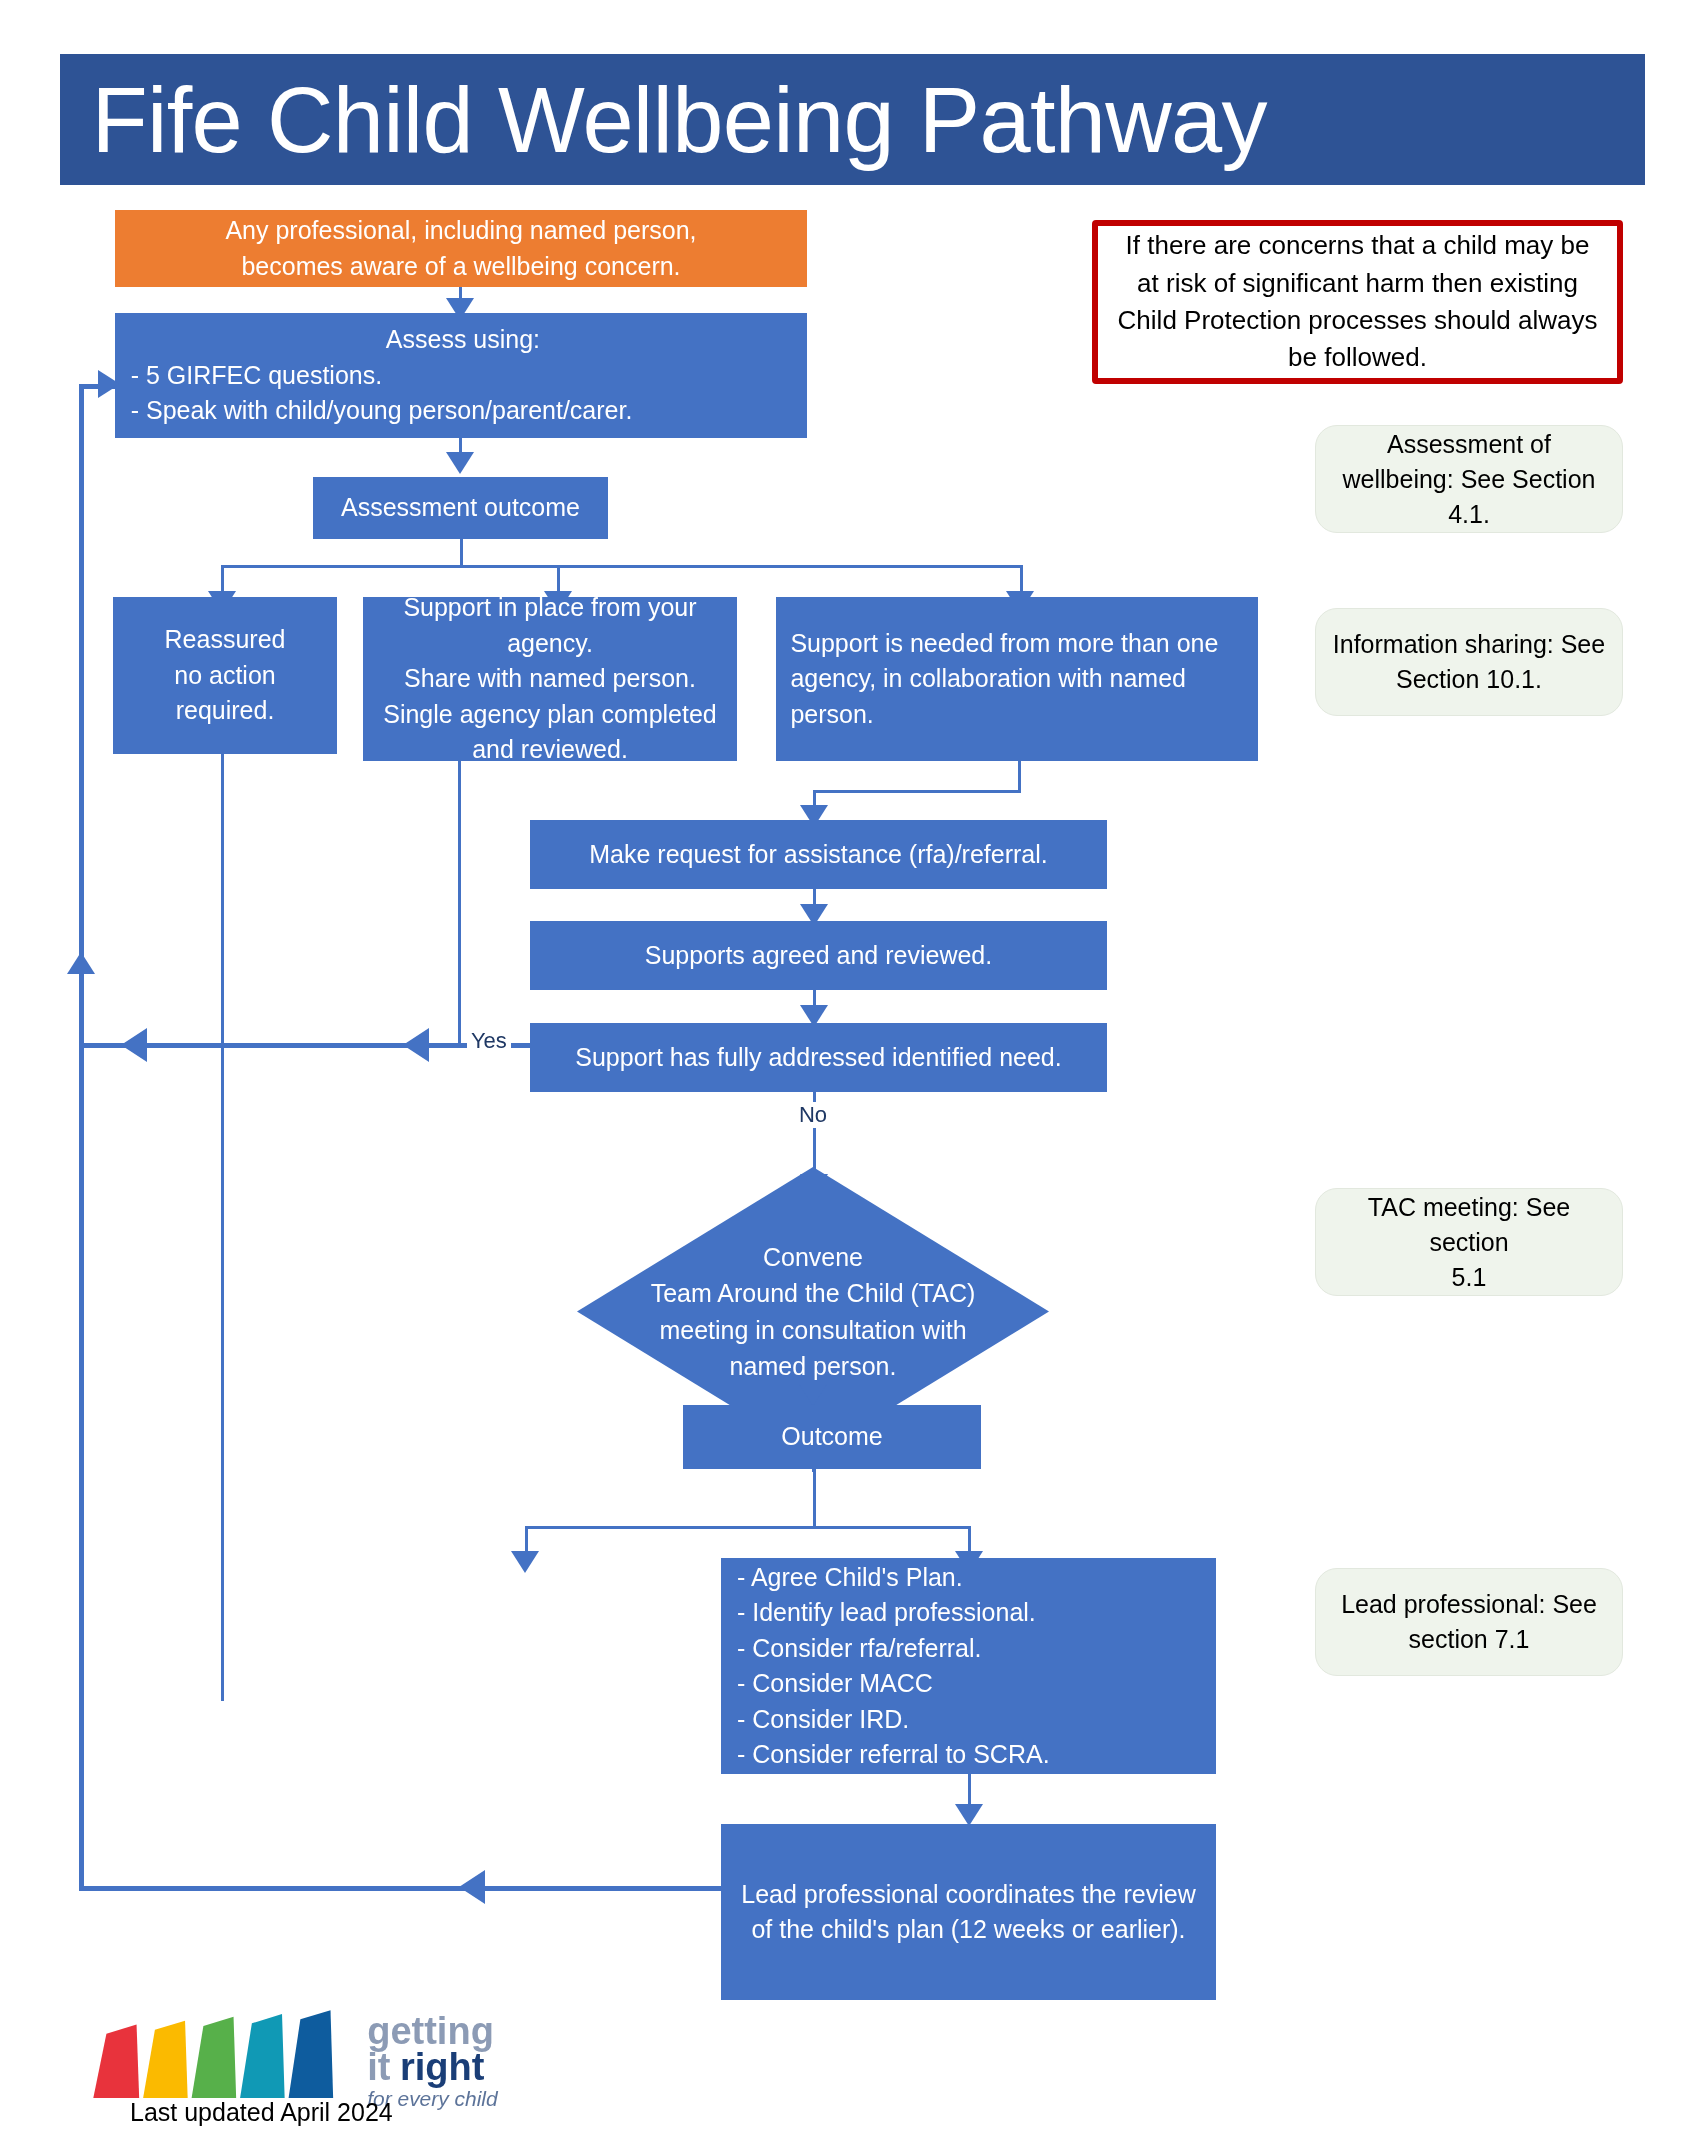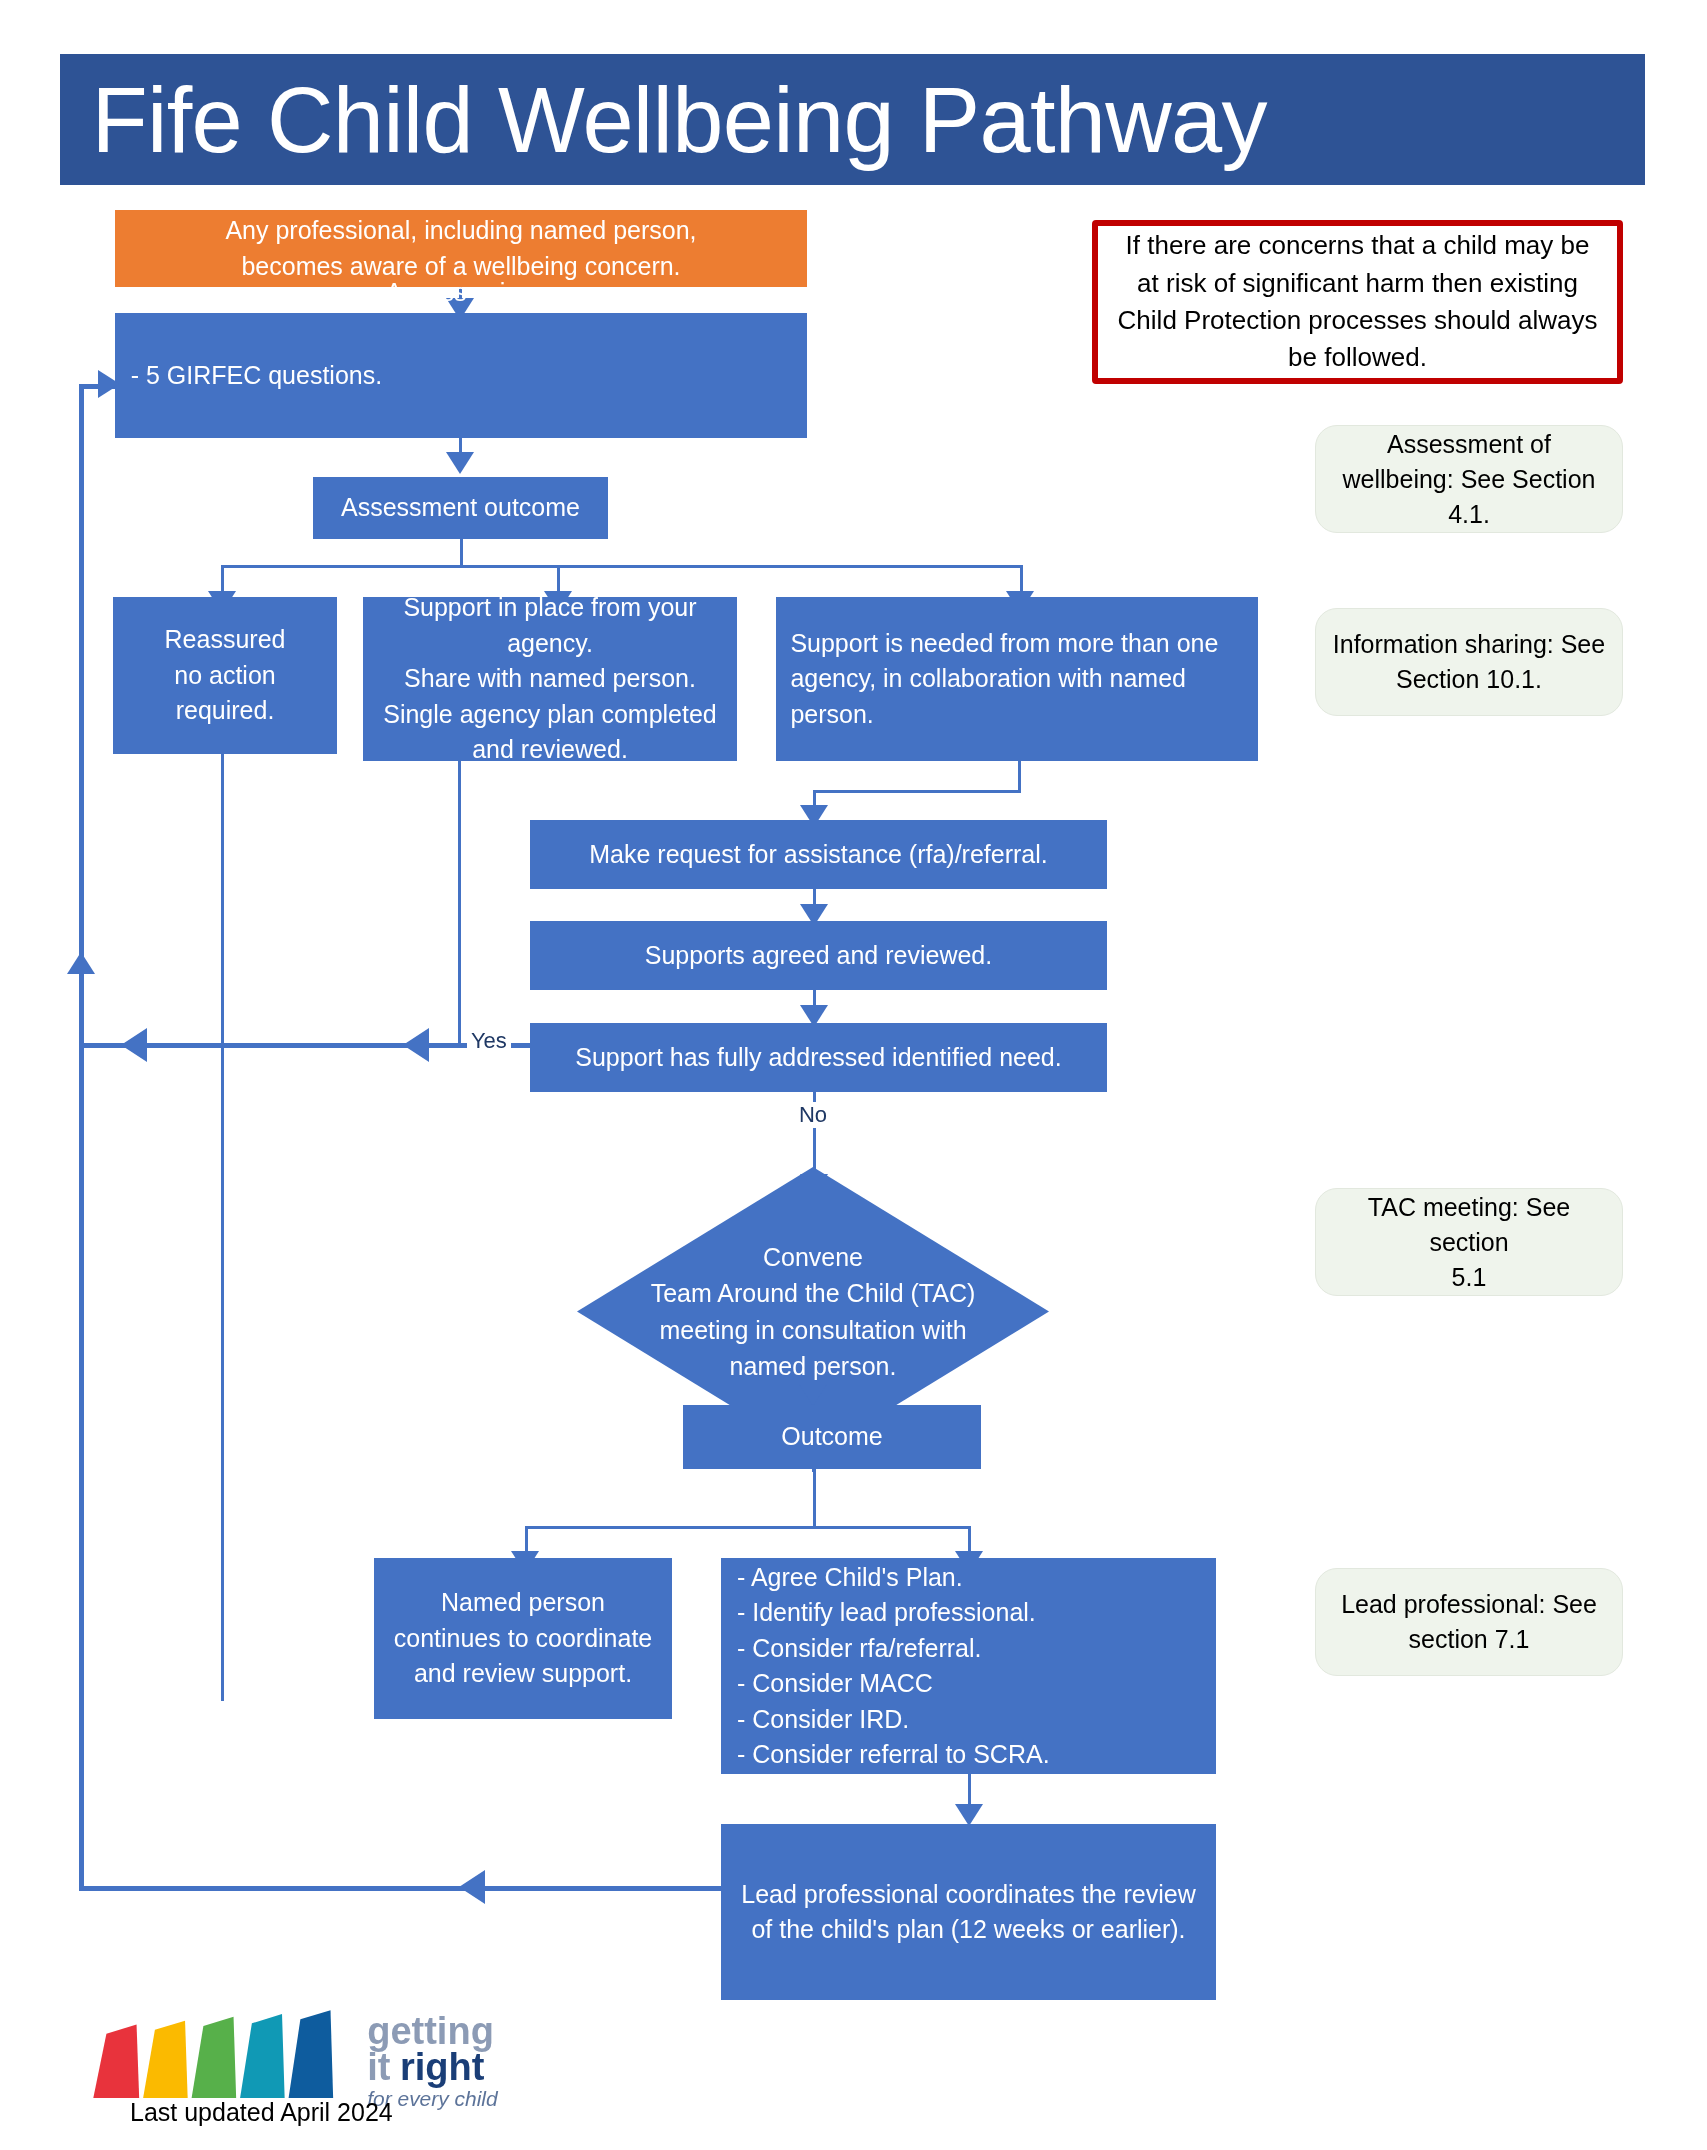--- a/index.html
+++ b/index.html
@@ -133,21 +133,21 @@
   <div class="ln-v" style="left:459px;top:287px;height:15.7px;"></div>
   <div class="arrow-d" style="left:446px;top:298px;"></div>
 
   <div class="callout" style="left:1092px;top:220px;width:531px;height:164px;">
     <span class="ln">If there are concerns that a child may be</span>
     <span class="ln">at risk of significant harm then existing</span>
     <span class="ln">Child Protection processes should always</span>
     <span class="ln">be followed.</span>
   </div>
 
-  <div class="box left" style="left:115px;top:313px;width:692px;height:125px;padding-left:15.7px;gap:47px;">
+  <div class="box left" style="left:115px;top:313px;width:692px;height:125px;padding-left:15.7px;">
     <span class="ln" style="text-align:center;">Assess using:</span>
     <span class="ln">- 5 GIRFEC questions.</span>
     <span class="ln">- Speak with child/young person/parent/carer.</span>
   </div>
 
   <div class="ln-v" style="left:459px;top:438px;height:19.7px;"></div>
   <div class="arrow-d" style="left:446px;top:452px;"></div>
 
   <div class="box center" style="left:313px;top:477px;width:295px;height:62px;">
     <span class="ln">Assessment outcome</span>
@@ -239,25 +239,20 @@
     <span class="ln">Outcome</span>
   </div>
 
   <div class="ln-v" style="left:813px;top:1469px;height:59px;"></div>
   <div class="ln-h" style="left:525px;top:1526px;width:446px;"></div>
   <div class="ln-v" style="left:525px;top:1526px;height:30px;"></div>
   <div class="ln-v" style="left:968px;top:1526px;height:30px;"></div>
   <div class="arrow-d" style="left:511px;top:1551px;"></div>
   <div class="arrow-d" style="left:955px;top:1551px;"></div>
 
-  <div class="box center" style="left:374px;top:1558px;width:298px;height:161px;">
-    <span class="ln">Named person</span>
-    <span class="ln">continues to coordinate</span>
-    <span class="ln">and review support.</span>
-  </div>
 
   <div class="box left" style="left:721px;top:1558px;width:495px;height:216px;padding-left:16px;">
     <span class="ln">- Agree Child's Plan.</span>
     <span class="ln">- Identify lead professional.</span>
     <span class="ln">- Consider rfa/referral.</span>
     <span class="ln">- Consider MACC</span>
     <span class="ln">- Consider IRD.</span>
     <span class="ln">- Consider referral to SCRA.</span>
   </div>
 

